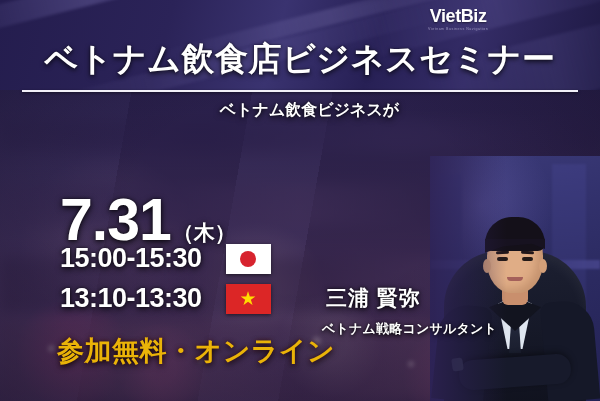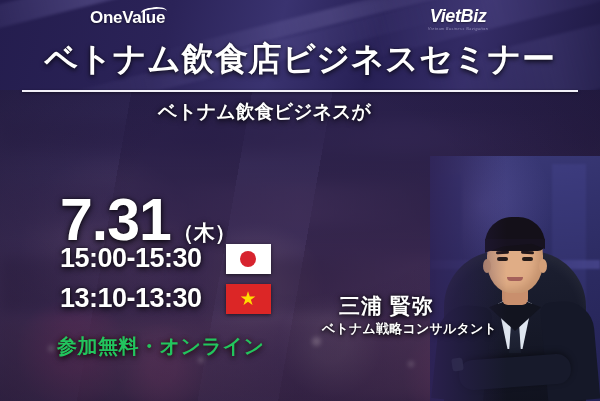--- a/index.html
+++ b/index.html
@@ -74,21 +74,21 @@
   .logo-one .swoosh{
     position:absolute;right:-2px;top:-5px;width:26px;height:10px;
     overflow:hidden;
   }
   .logo-one .swoosh::after{
     content:"";position:absolute;left:0;top:4px;width:26px;height:8px;
     border-top:2.5px solid #fff;border-radius:60% 90% 0 0;
     transform:rotate(-9deg);
   }
   .logo-viet{
-    position:absolute;left:428px;top:7px;text-align:center;font-style:italic;
+    position:absolute;left:428px;top:7px;text-align:center;
   }
   .logo-viet .vb-main{
     color:#fff;font-size:18px;font-weight:bold;letter-spacing:-.4px;
     text-shadow:0 1px 2px rgba(0,0,0,.5);line-height:1;
   }
   .logo-viet .vb-sub{
     color:rgba(210,205,235,.62);font-size:3.6px;letter-spacing:.5px;
     margin-top:2px;white-space:nowrap;
   }
 
@@ -101,22 +101,23 @@
     white-space:nowrap;
   }
   .rule{
     position:absolute;left:22px;top:90px;width:556px;height:2px;
     background:#f2f0f8;box-shadow:0 1px 3px rgba(0,0,0,.5);
   }
 
   
   .subtitle{
     position:absolute;left:0;top:99px;width:529px;text-align:center;
-    color:#fff;font-size:19px;font-weight:bold;line-height:1.42;
+    color:#fff;font-size:16px;font-weight:bold;line-height:1.42;
     text-shadow:0 2px 6px rgba(0,0,0,.85),0 0 3px rgba(0,0,0,.7);
+    padding-left:45px;
   }
   .subtitle div{white-space:nowrap;}
 
   
   .date-line{
     position:absolute;left:60px;top:186px;
     color:#fff;
     text-shadow:0 2px 7px rgba(0,0,0,.85),0 0 3px rgba(0,0,0,.6);
     white-space:nowrap;
   }
@@ -217,37 +218,36 @@
   }
 
   
   .sp-company{
     position:absolute;left:322px;top:266px;
     color:#fff;font-size:12px;font-weight:bold;letter-spacing:.4px;
     text-shadow:0 2px 5px rgba(0,0,0,.9),0 0 3px rgba(0,0,0,.8);
     white-space:nowrap;
   }
   .sp-name{
-    position:absolute;left:326px;top:292px;
+    position:absolute;left:326px;top:284px;
     color:#fff;font-size:21px;font-weight:bold;letter-spacing:1px;
     text-shadow:0 2px 6px rgba(0,0,0,.9),0 0 3px rgba(0,0,0,.8);
     white-space:nowrap;
-    margin-left:13px;
   }
   .sp-role{
     position:absolute;left:322px;top:320px;
     color:#fff;font-size:13px;font-weight:bold;letter-spacing:.2px;
     text-shadow:0 2px 5px rgba(0,0,0,.9),0 0 3px rgba(0,0,0,.8);
     white-space:nowrap;
   }
 
   
   .cta{
     position:absolute;left:57px;top:333px;
-    color:#22c55e;font-size:20px;font-weight:bold;letter-spacing:.5px;
+    color:#eab308;font-size:27px;font-weight:bold;letter-spacing:.5px;
     text-shadow:0 2px 6px rgba(0,0,0,.85),0 0 4px rgba(80,10,0,.6);
     white-space:nowrap;
   }
 </style>
 </head>
 <body>
 
 <div class="banner">
 
   <div class="bg">
@@ -294,24 +294,20 @@
   </div>
 
   <div class="header">
     <div class="hdr-streak s1"></div>
     <div class="hdr-streak s2"></div>
     <div class="hdr-streak s3"></div>
     <div class="hdr-streak s4"></div>
     <div class="hdr-streak s5"></div>
   </div>
 
-  <div class="logo-one">
-    <span>OneValue</span>
-    <span class="swoosh"></span>
-  </div>
 
   <div class="logo-viet">
     <div class="vb-main">VietBiz</div>
     <div class="vb-sub">Vietnam Business Navigation</div>
   </div>
 
   <div class="main-title">ベトナム飲食店ビジネスセミナー</div>
   <div class="rule"></div>
 
   <div class="subtitle">

